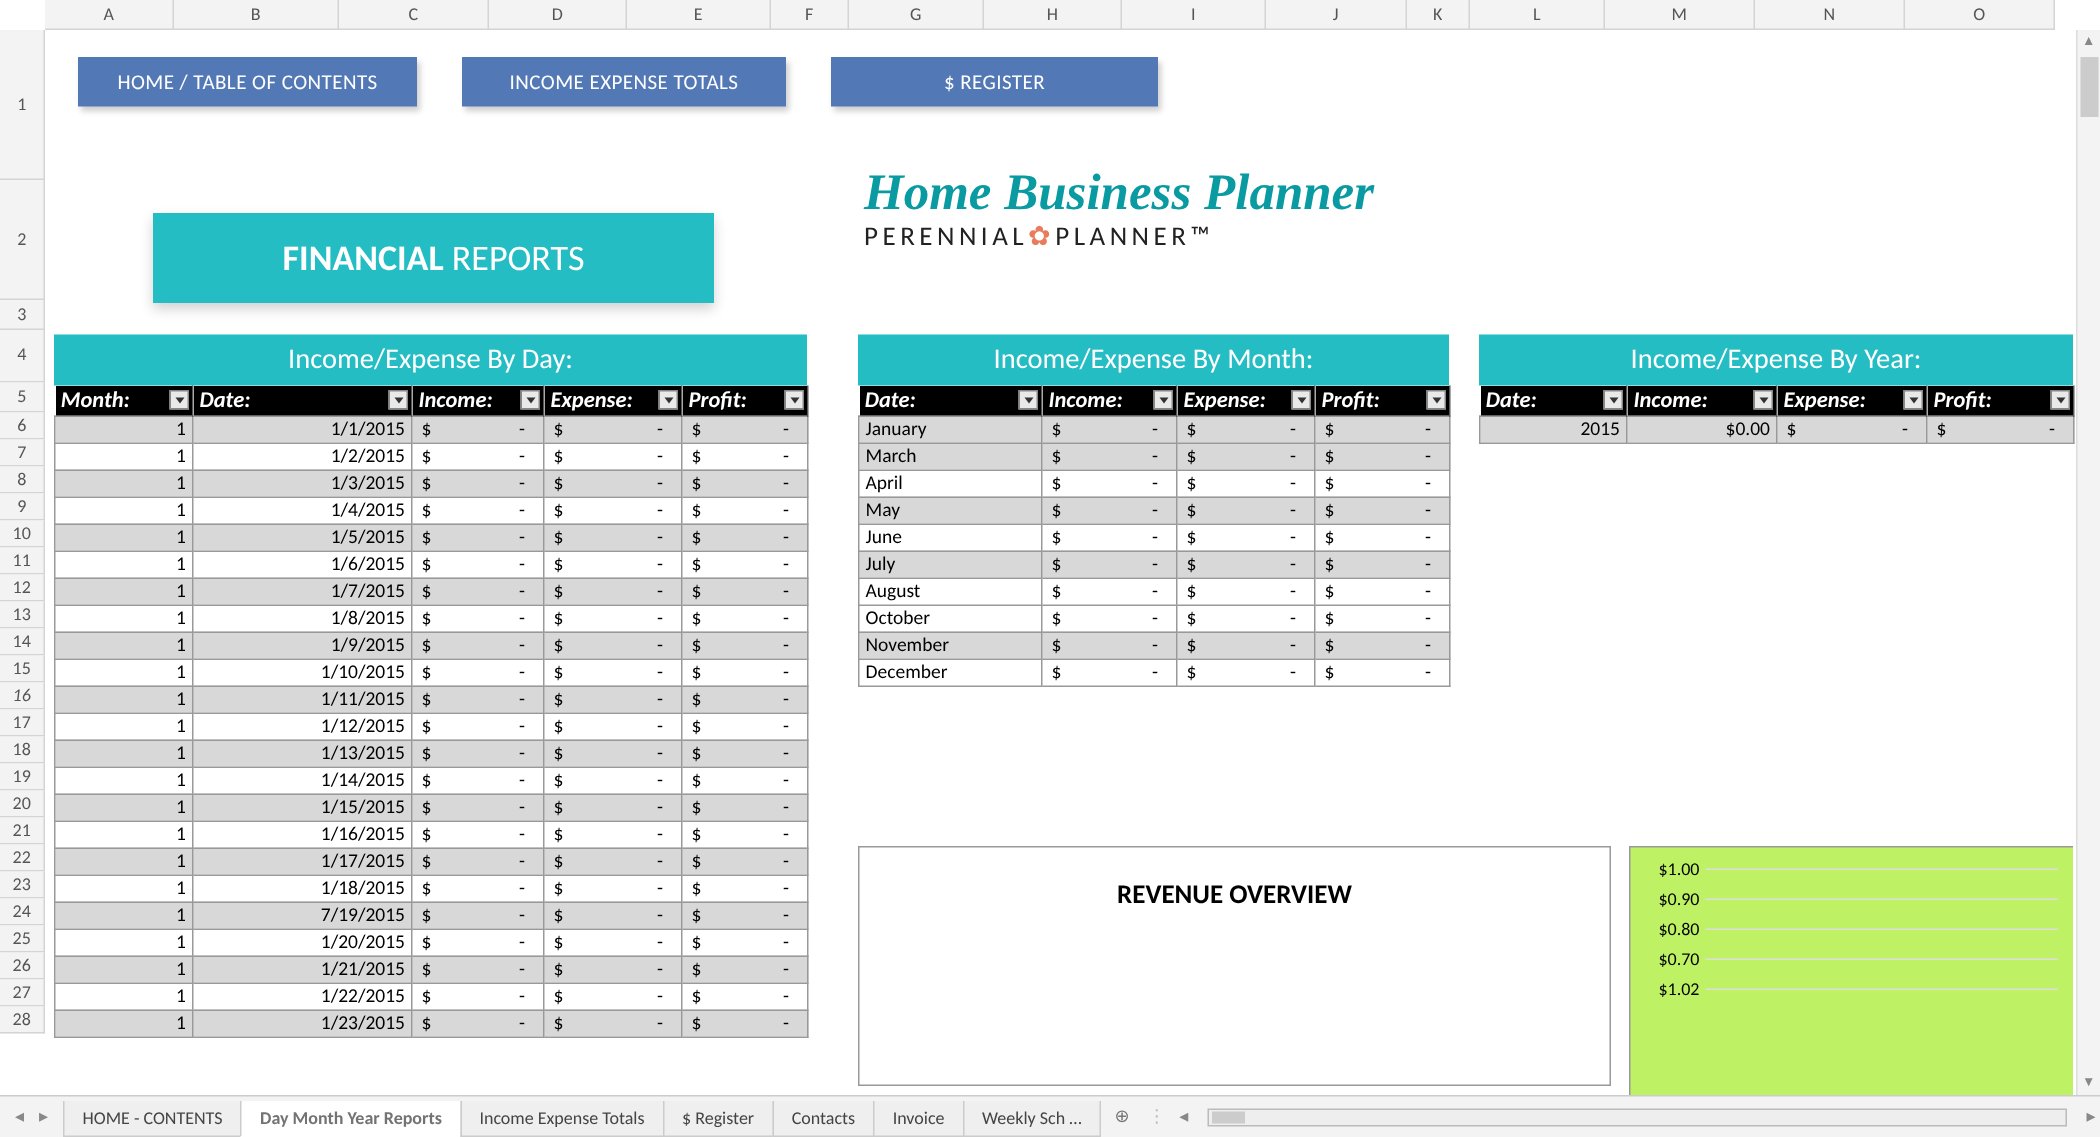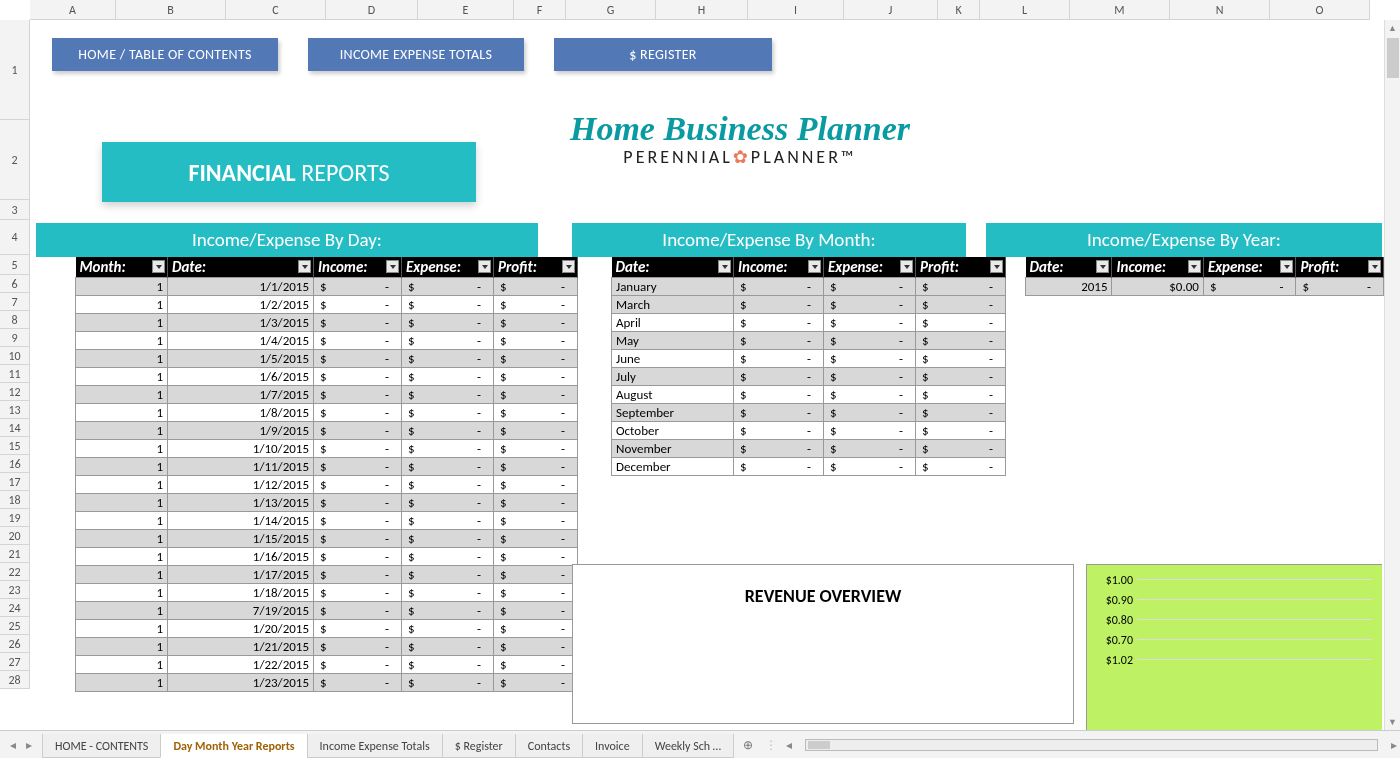--- a/index.html
+++ b/index.html
@@ -18,33 +18,33 @@
 
 .nav-buttons { position:absolute; top:18px; left:22px; display:flex; gap:30px; }
 .nav-btn { background:#5378b6; color:#fff; font-size:14px; font-weight:400; padding:8px 14px; border:none; box-shadow:2px 3px 4px rgba(0,0,0,0.2); cursor:pointer; letter-spacing:0.3px; }
 .nb1{ width:226px;} .nb2{ width:216px;} .nb3{width:218px;}
 
 
 .fin-btn { position:absolute; top:122px; left:72px; width:374px; height:60px; background:#25bdc4; color:#fff; font-size:24px; display:flex; align-items:center; justify-content:center; border:none; box-shadow:0 4px 8px rgba(0,0,0,0.18), 0 0 0 5px #fff; cursor:pointer;}
 .fin-btn .bold{font-weight:700;}
 
 
-.logo { position:absolute; top:90px; left:520px; width:380px; text-align:center;}
+.logo { position:absolute; top:90px; left:546px; width:380px; }
 .logo-top { font-family:"Brush Script MT","Segoe Script",cursive; font-style:italic; font-size:34px; color:#0a9aa1; font-weight:600;}
 .logo-bot { font-size:18px; letterspacing:3px; color:#222; margin-top:-2px; letter-spacing:3px;}
 .logo-bot .flower{ color:#e97c5d; }
 
 
 .sec-hdr { position:absolute; background:#25bdc4; color:#fff; font-size:19px; height:34px; line-height:34px; text-align:center; }
 .sec1 { top:203px; left:6px; width:502px;}
 .sec2 { top:203px; left:542px; width:394px;}
 .sec3 { top:203px; left:956px; width:396px;}
 
 
-.tbl { position:absolute; border-collapse:collapse;margin-left:39px; }
+.tbl { position:absolute; border-collapse:collapse; }
 .tbl th { background:#000; color:#fff; font-style:italic; font-weight:700; height:20px; font-size:15px; text-align:left; padding:0 4px; position:relative; border-right:1px solid #555;}
 .tbl th .filter{ position:absolute; right:2px; top:3px; width:13px; height:13px; background:#e9e9e9; border:1px solid #888; display:flex; align-items:center; justify-content:center;}
 .tbl th .filter::before{content:""; border-left:3px solid transparent;border-right:3px solid transparent;border-top:4px solid #333;}
 .tbl td { border:1px solid #999; height:18px; padding:0 4px; font-size:13px;}
 .tbl tr.band td{ background:#d8d8d8;}
 .tbl .r{ text-align:right;}
 .tbl .money{ display:flex; justify-content:space-between;}
 .tbl .money span:first-child{padding-left:2px;}
 .tbl .money span:last-child{padding-right:8px;}
 
@@ -73,21 +73,21 @@
 .chart2{ position:absolute; top:544px; left:1056px; width:296px; height:204px; border:1px solid #999; border-right:none; background:#bef264; padding:14px 10px 0 50px;}
 .ytick{ text-align:right; font-size:12px; height:20px; border-top:1px solid #ddd; position:relative;}
 .ytick span{ position:absolute; left:-44px; top:-7px; width:40px;}
 
 
 .tabbar{ position:absolute; left:0; bottom:0; height:28px; right:0; background:#f3f3f3; display:flex; align-items:center; font-size:12px; border-top:1px solid #ccc;}
 .tab-navs{ display:flex; padding:0 6px; gap:2px; color:#888;}
 .tab-nav{ width:14px; text-align:center; cursor:pointer;}
 .tabs{ display:flex; align-items:flex-end; height:100%;}
 .tab{ padding:5px 12px 4px; border:1px solid #ccc; border-top:none; background:#efefef; color:#444; cursor:pointer; position:relative; top:0; margin-right:-1px;}
-.tab.active{ background:#fff; font-weight:700; border-bottom:1px solid #fff; color:#a16207;}
+.tab.active{ background:#fff; font-weight:700; border-bottom:1px solid #fff; color:#737373;}
 .tab-add{ width:22px; text-align:center; color:#777; cursor:pointer; margin-left:4px;}
 .tabbar .hscroll{ flex:1; margin:0 10px; height:12px; border:1px solid #bbb; background:#eee; position:relative;}
 .tabbar .hscroll .thumb{position:absolute;left:2px;top:1px;width:22px;height:8px;background:#ccc;}
 .tabbar .hscroll-nav{ color:#888; padding:0 3px; cursor:pointer;}
 
 
 .vscroll{ position:absolute; right:0; top:20px; bottom:28px; width:16px; background:#f3f3f3; border-left:1px solid #ddd;}
 .vscroll .btn{ height:16px; text-align:center; color:#888; font-size:9px; line-height:16px; cursor:pointer;}
 .vscroll .thumb{ position:absolute; top:18px; left:2px; width:12px; height:40px; background:#ccc;}
 </style>
@@ -841,41 +841,20 @@
               <span>-</span>
             </div>
           </td>
           <td>
             <div class="money">
               <span>$</span>
               <span>-</span>
             </div>
           </td>
   </tr>
-        <tr class="band">
-    <td>September</td>
-    <td>
-            <div class="money">
-              <span>$</span>
-              <span>-</span>
-            </div>
-          </td>
-          <td>
-            <div class="money">
-              <span>$</span>
-              <span>-</span>
-            </div>
-          </td>
-          <td>
-            <div class="money">
-              <span>$</span>
-              <span>-</span>
-            </div>
-          </td>
-  </tr>
         <tr>
     <td>October</td>
     <td>
             <div class="money">
               <span>$</span>
               <span>-</span>
             </div>
           </td>
           <td>
             <div class="money">

